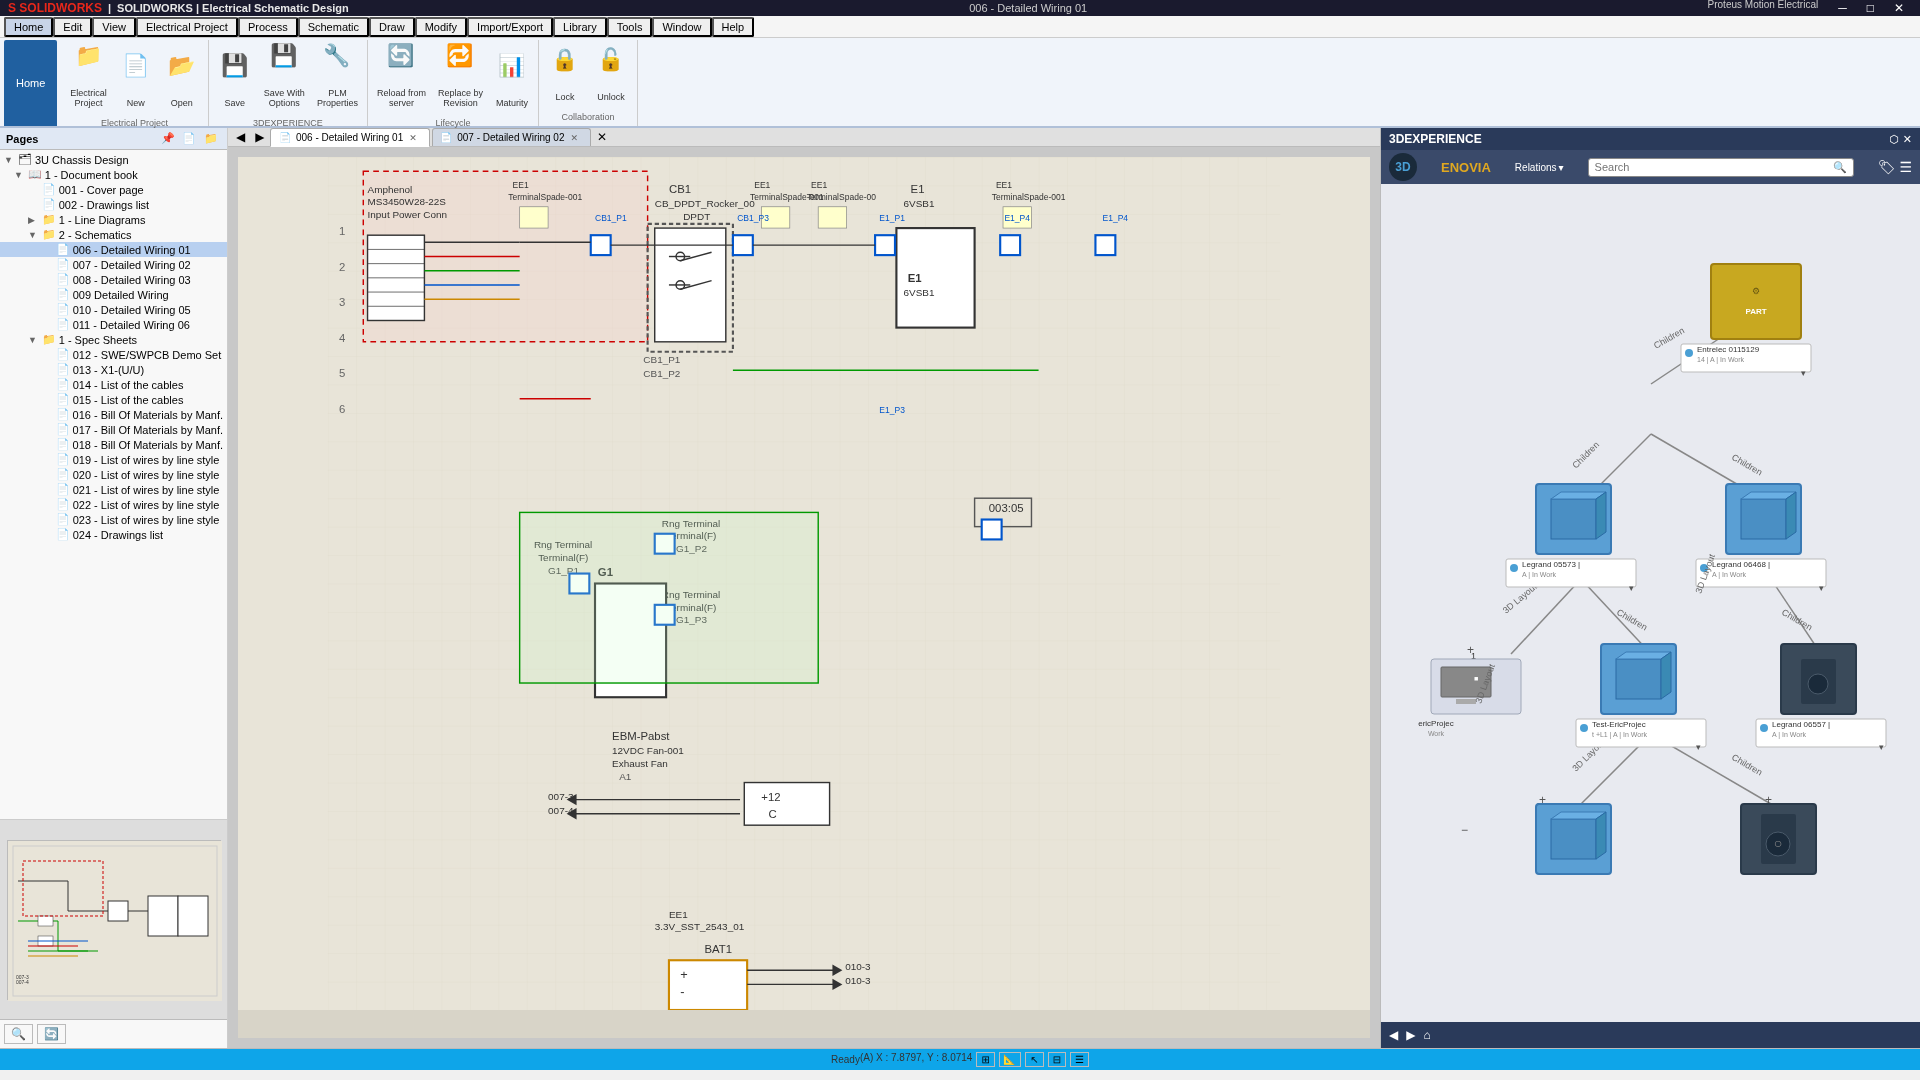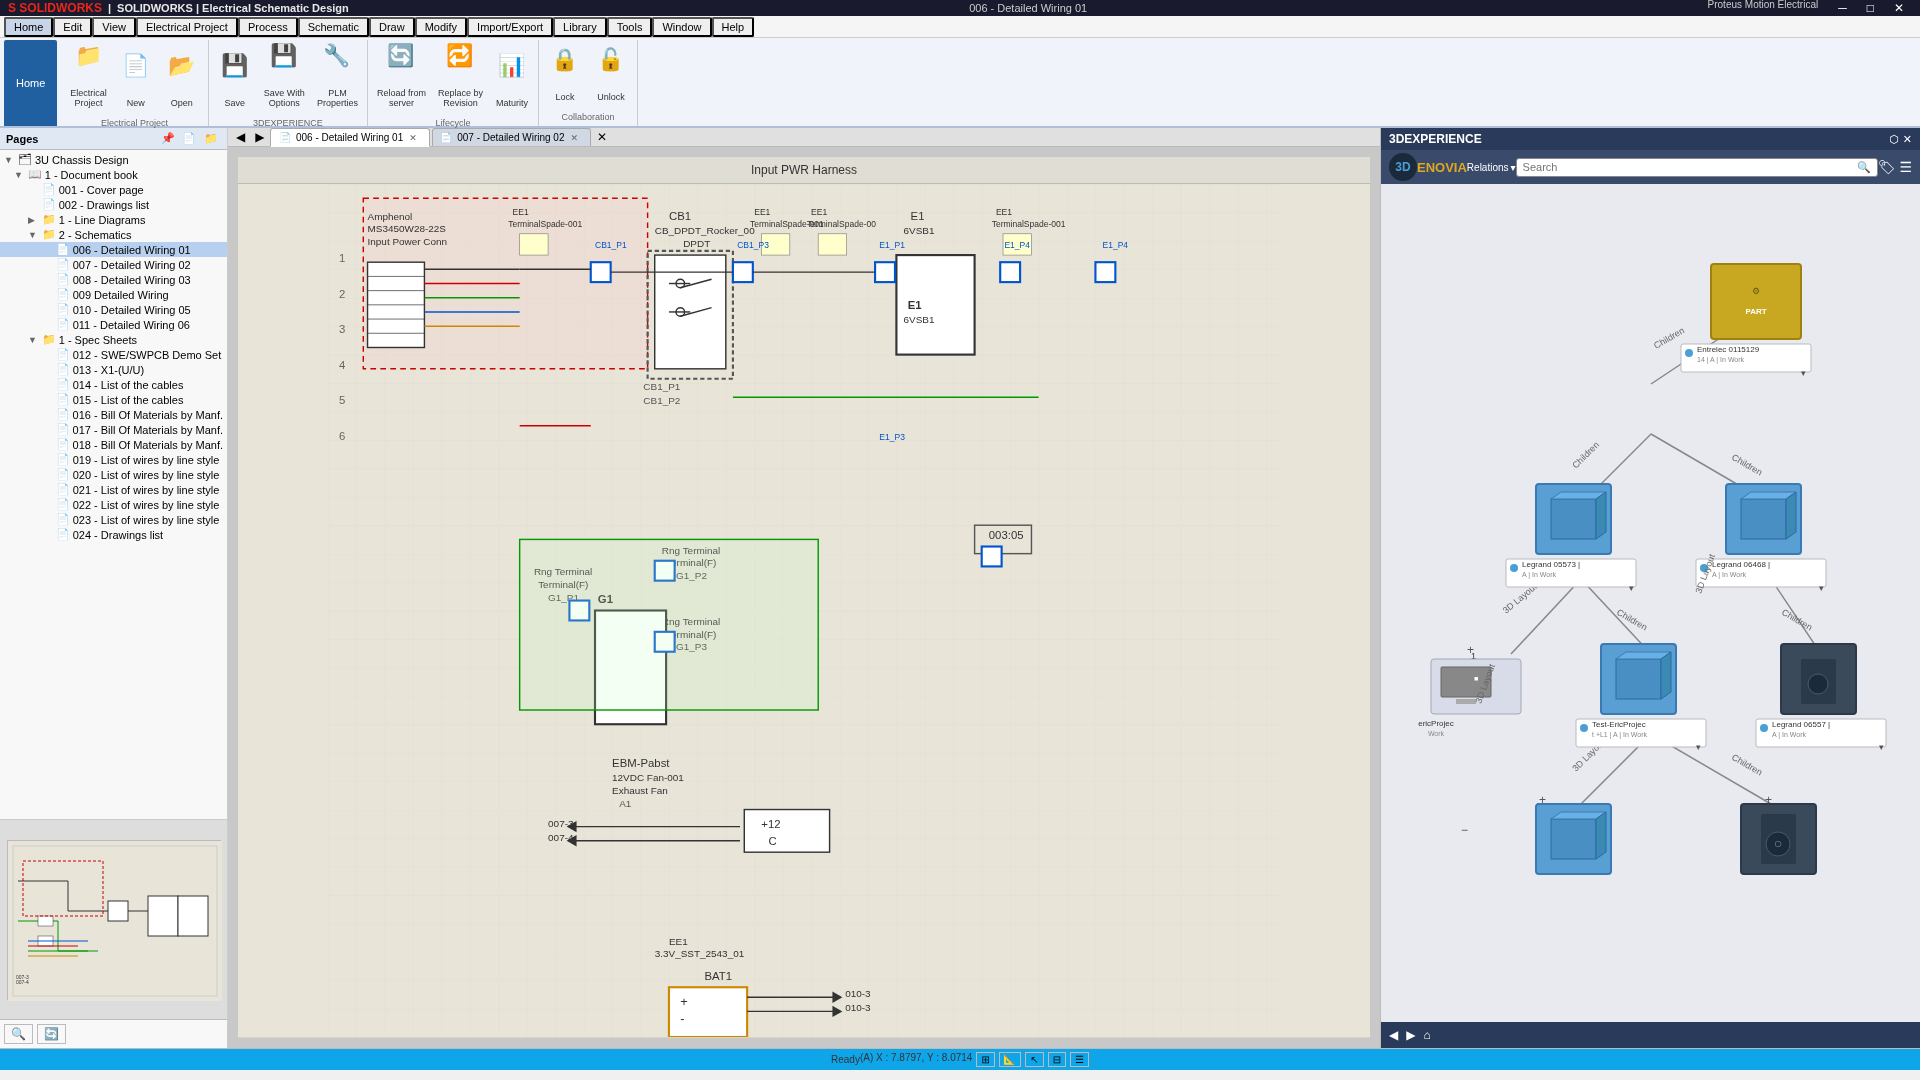--- a/index.html
+++ b/index.html
@@ -273,21 +273,21 @@
       font-weight: bold;
     }
     #right-header .header-icons { display: flex; gap: 4px; }
     #right-header .h-btn { background: none; border: none; color: white; cursor: pointer; font-size: 11px; }
 
     #right-toolbar {
       background: #3a4a6a;
       display: flex;
       align-items: center;
       padding: 3px 8px;
-      gap: 0;
+      gap: 24px;
     }
     #right-toolbar .brand { color: #e0a820; font-weight: 900; font-size: 13px; }
     #right-toolbar .rel-btn {
       background: none;
       border: none;
       color: white;
       font-size: 10px;
       cursor: pointer;
       display: flex;
       align-items: center;
@@ -674,21 +674,20 @@
         <span>📄</span>
         <span>007 - Detailed Wiring 02</span>
         <span class="close-tab">✕</span>
       </div>
 
       <button class="tab-nav">✕</button>
     </div>
 
     <div id="drawing-area">
       <div id="drawing-canvas">
-        <div class="drawing-title">Input PWR Harness</div>
         <div class="drawing-content">
           <svg id="schematic-svg" viewBox="0 0 670 600" preserveAspectRatio="xMidYMid meet">
 
             <defs>
               <pattern id="grid" width="20" height="20" patternUnits="userSpaceOnUse">
                 <path d="M 20 0 L 0 0 0 20" fill="none" stroke="#d8d4c0" stroke-width="0.3"></path>
               </pattern>
             </defs>
             <rect width="670" height="600" fill="url(#grid)"></rect>
 

